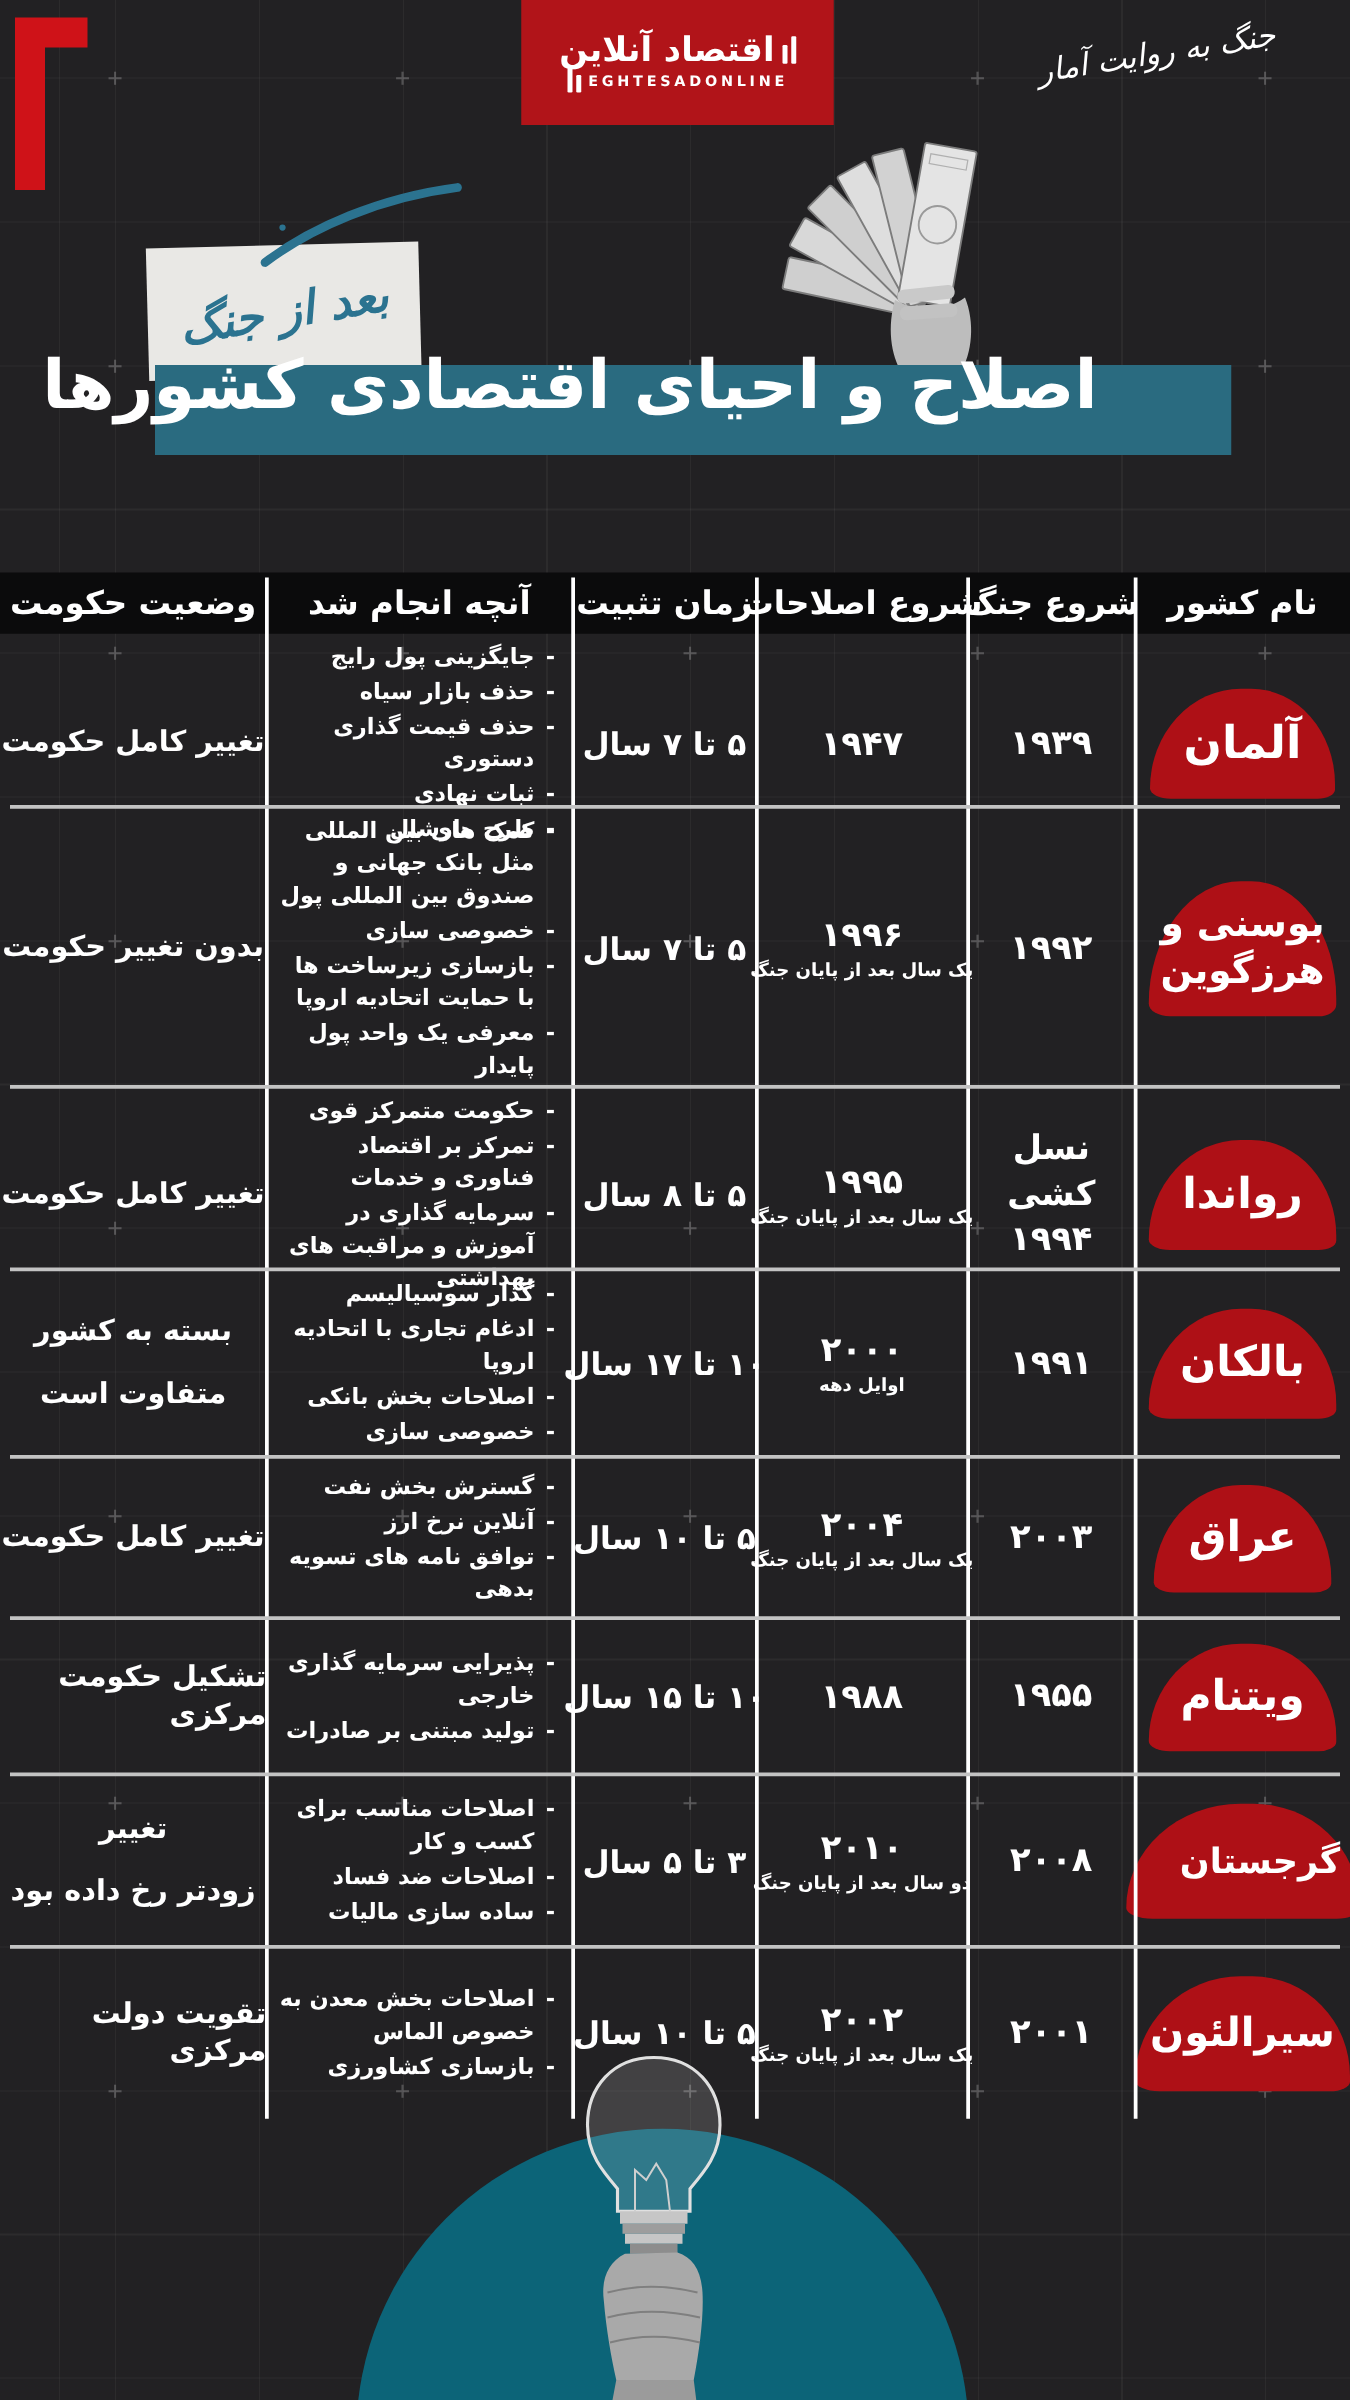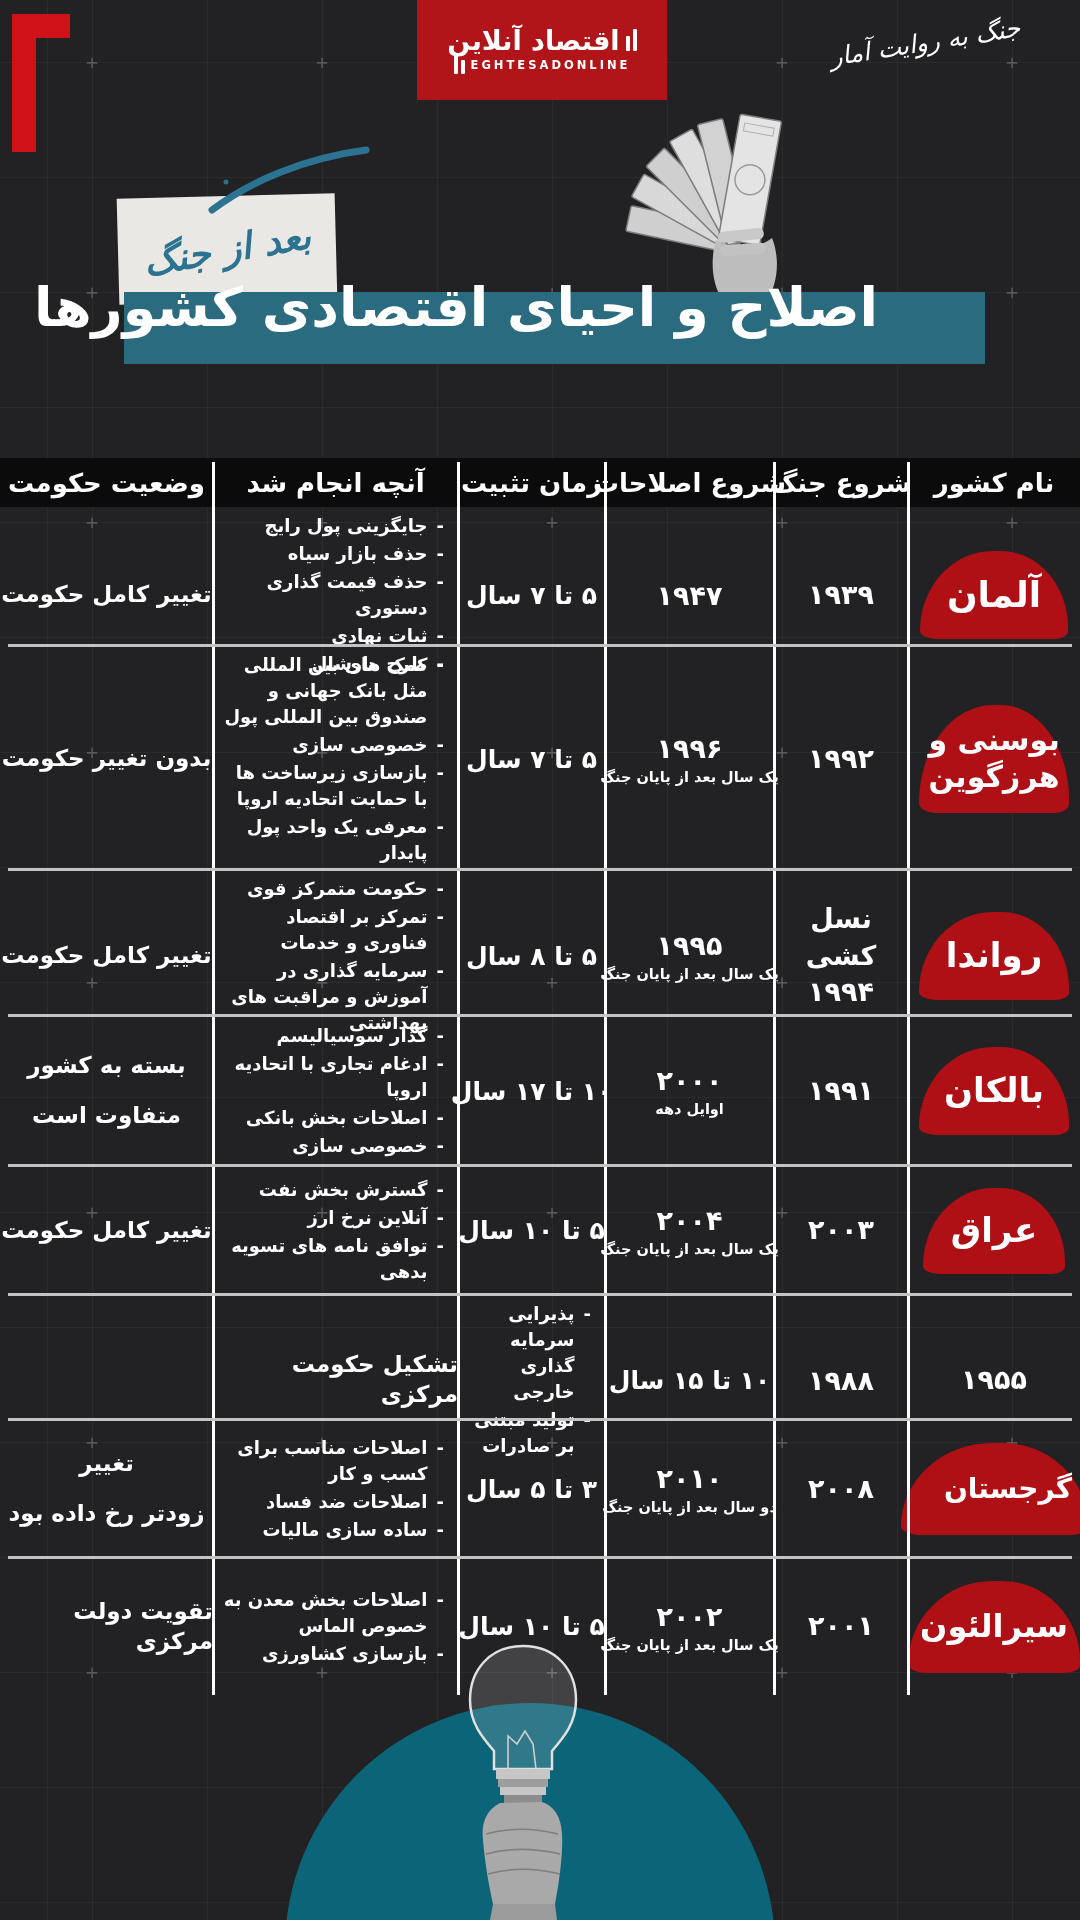--- a/index.html
+++ b/index.html
@@ -440,20 +440,26 @@
             </div>
           </div>
           <div class="cell">
             <div class="status">
               <div>تغییر کامل حکومت</div>
             </div>
           </div>
         </div>
         <div class="trow" style="top: 837px; height: 125px;">
           <div class="cell">
+            <div class="blob" style="width: 150px; height: 86px;"></div>
+            <div class="cname" style="font-size: 34px;">
+              <div>ویتنام</div>
+            </div>
+          </div>
+          <div class="cell">
             <div class="war">
               <div>۱۹۵۵</div>
             </div>
           </div>
           <div class="cell">
             <div class="ryear">۱۹۸۸</div>
           </div>
           <div class="cell">
             <div class="stab">۱۰ تا ۱۵ سال</div>
           </div>

